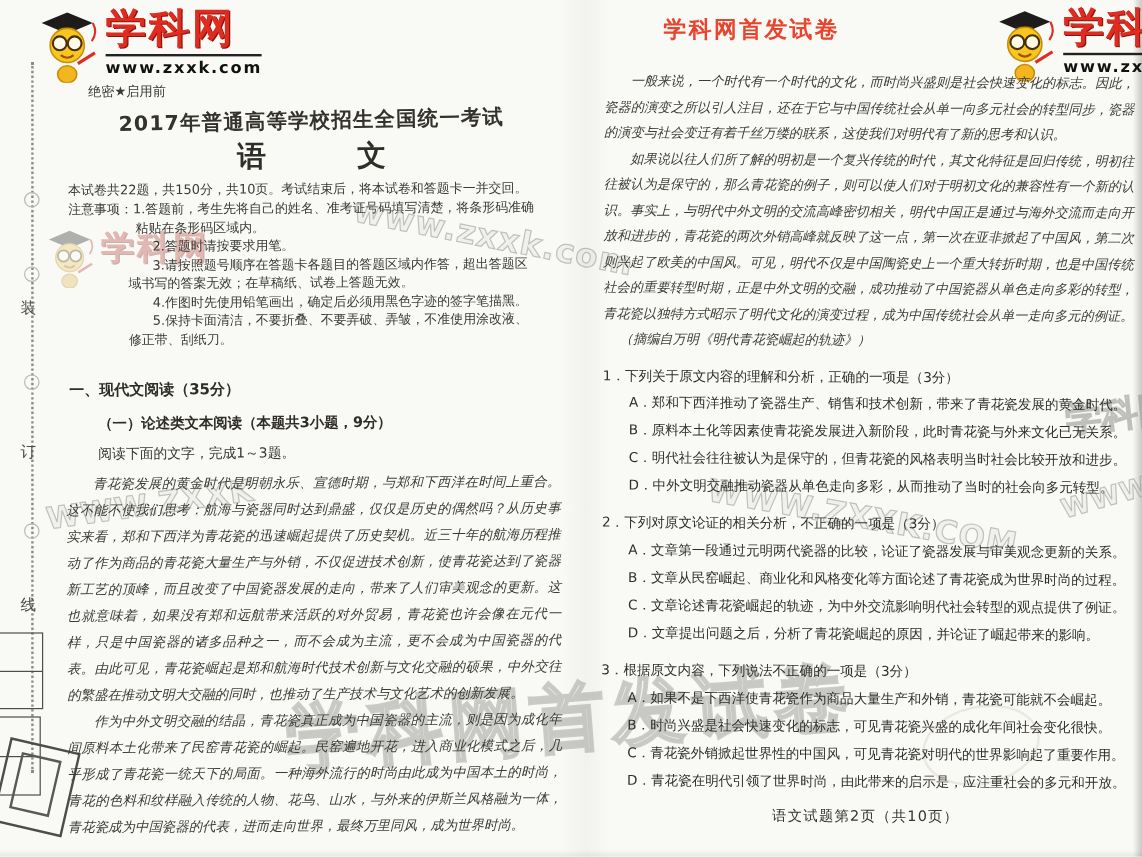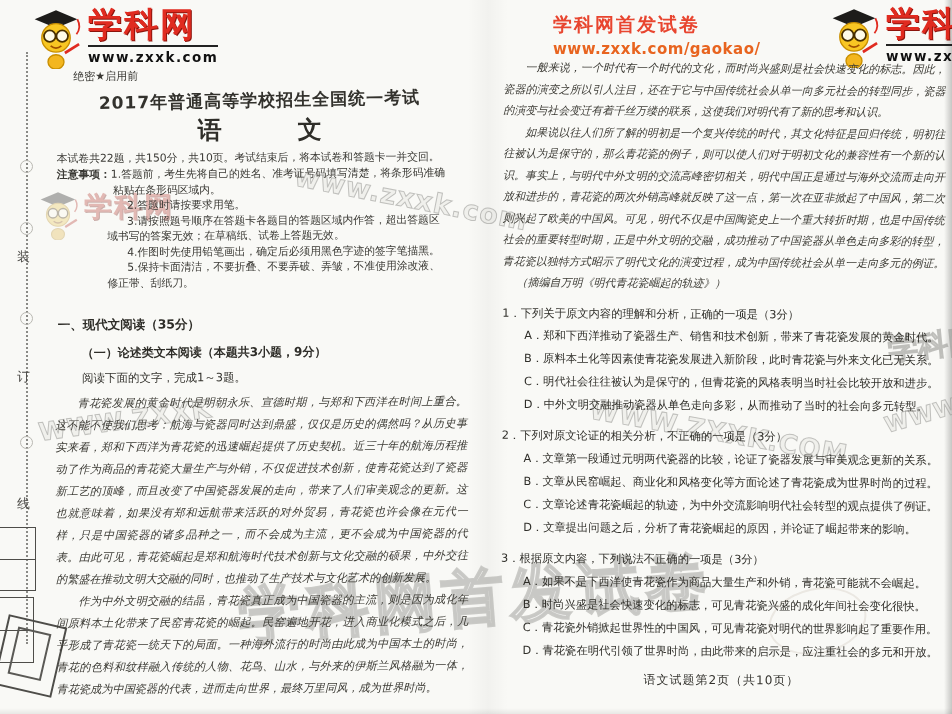--- a/index.html
+++ b/index.html
@@ -35,21 +35,21 @@
   .corner-box{border:1.6px solid #4e4d49;background:transparent;}
   .corner-box .cell-line{position:absolute;left:0;right:0;top:50%;border-top:1.4px solid #4e4d49;}
   
   .security{font-size:11px;color:#3a3934;}
   .exam-title{font-size:17px;font-weight:600;letter-spacing:1px;text-align:center;
     transform:rotate(-.8deg);color:#33322d;}
   .subject{font-size:24px;font-weight:600;text-align:center;letter-spacing:26px;color:#2f2e29;}
   .intro{font-size:10.8px;line-height:15px;color:#3a3934;}
   .notes{font-size:10.8px;line-height:15.5px;color:#3a3934;}
   .note-lead{padding-left:56px;text-indent:-56px;}
-  .note-lead .lbl{font-weight:700;}
+  .note-lead .lbl{font-weight:400;}
   .note-item{margin-left:50px;text-indent:20px;}
   .sec-title{font-size:12.5px;font-weight:700;color:#2e2d28;}
   .sub-title{font-size:12px;font-weight:600;color:#2e2d28;}
   .lead-line{font-size:11.5px;color:#34332e;}
   .passage p{margin:0;text-indent:2em;font-style:italic;text-align:justify;color:#3c3b35;}
   .passage-1 p{font-size:11.2px;line-height:22px;}
   .passage-2 p{font-size:11px;line-height:21.5px;}
   .src{margin-left:14px;}
   .questions{font-size:11.3px;line-height:22.8px;color:#2f2e29;}
   .q{margin-bottom:9px;}
@@ -138,21 +138,20 @@
     </svg>
   </span>
   <span class="txt">
     <span class="brand-name">学科网</span>
     <span class="brand-url">www.zxxk.com</span>
   </span>
 </div>
 
 <div class="abs hdr-center">
   <div class="hdr-title">学科网首发试卷</div>
-  <div class="hdr-url">www.zxxk.com/gaokao/</div>
 </div>
 
 <div class="abs logo" style="left:826px;top:4px;">
   <span>
     <svg width="56" height="64" viewBox="0 0 60 72">
       <polygon points="6,16 30,6 54,16 30,26" fill="#1d1c1a"></polygon>
       <rect x="22" y="20" width="16" height="5" fill="#2a2926"></rect>
       <circle cx="30" cy="37" r="16" fill="#f8c623" stroke="#c98f00" stroke-width="1.5"></circle>
       <circle cx="23" cy="35" r="6.5" fill="#fffbe8" stroke="#4a3000" stroke-width="2"></circle>
       <circle cx="37" cy="35" r="6.5" fill="#fffbe8" stroke="#4a3000" stroke-width="2"></circle>

